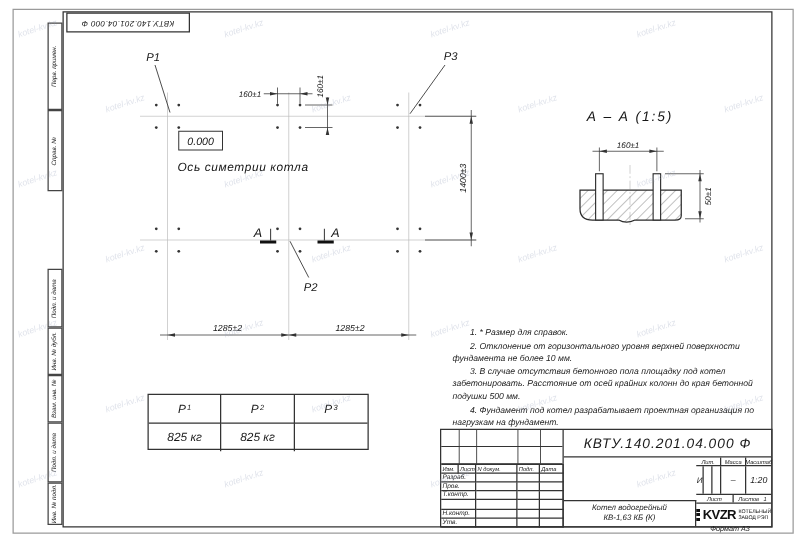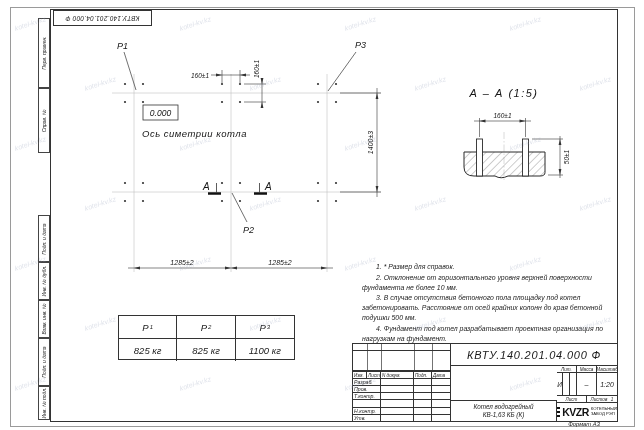--- a/index.html
+++ b/index.html
@@ -199,21 +199,20 @@
     <div>
         <span>P</span>
         <sub>2</sub>
       </div>
     <div>
         <span>P</span>
         <sub>3</sub>
       </div>
     <div>825 кг</div>
     <div>825 кг</div>
-    <div>1100 кг</div>
   </div>
 
   <div class="tb">
     <div class="tb-rev"></div>
     <div class="tbl-grid">
       <div>Изм.</div>
       <div>Лист</div>
       <div>N докум.</div>
       <div>Подп.</div>
       <div>Дата</div>

